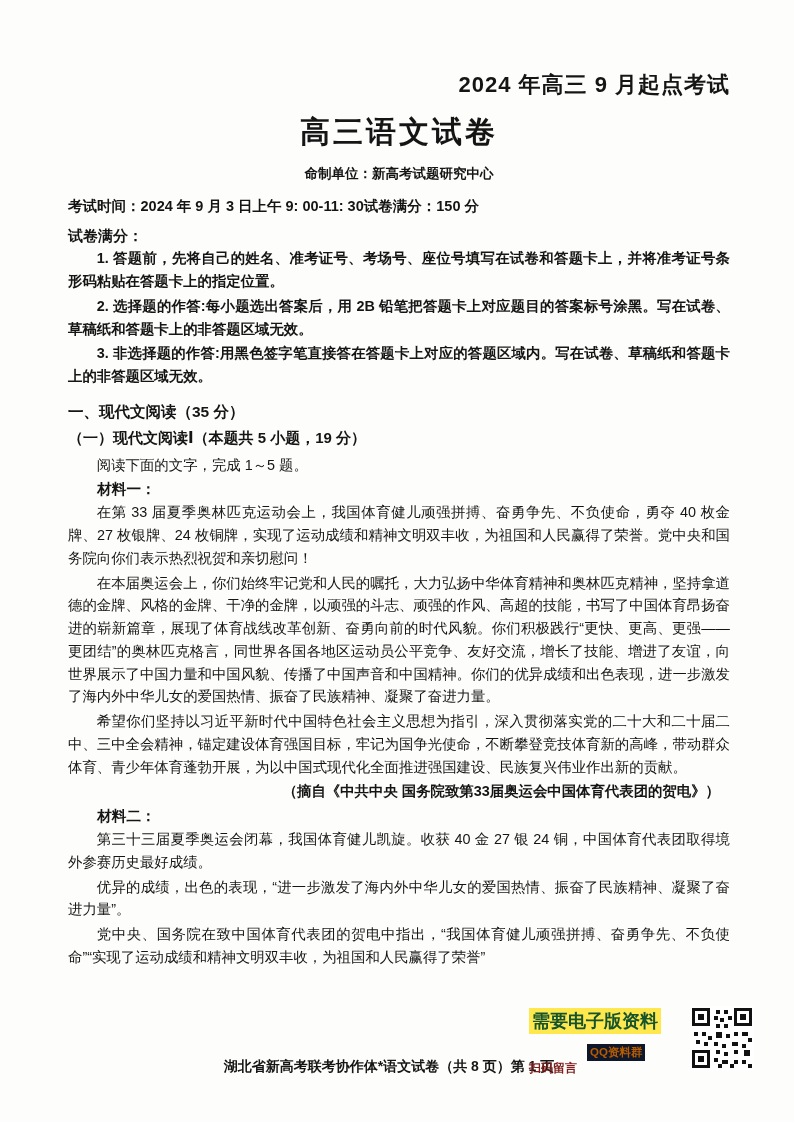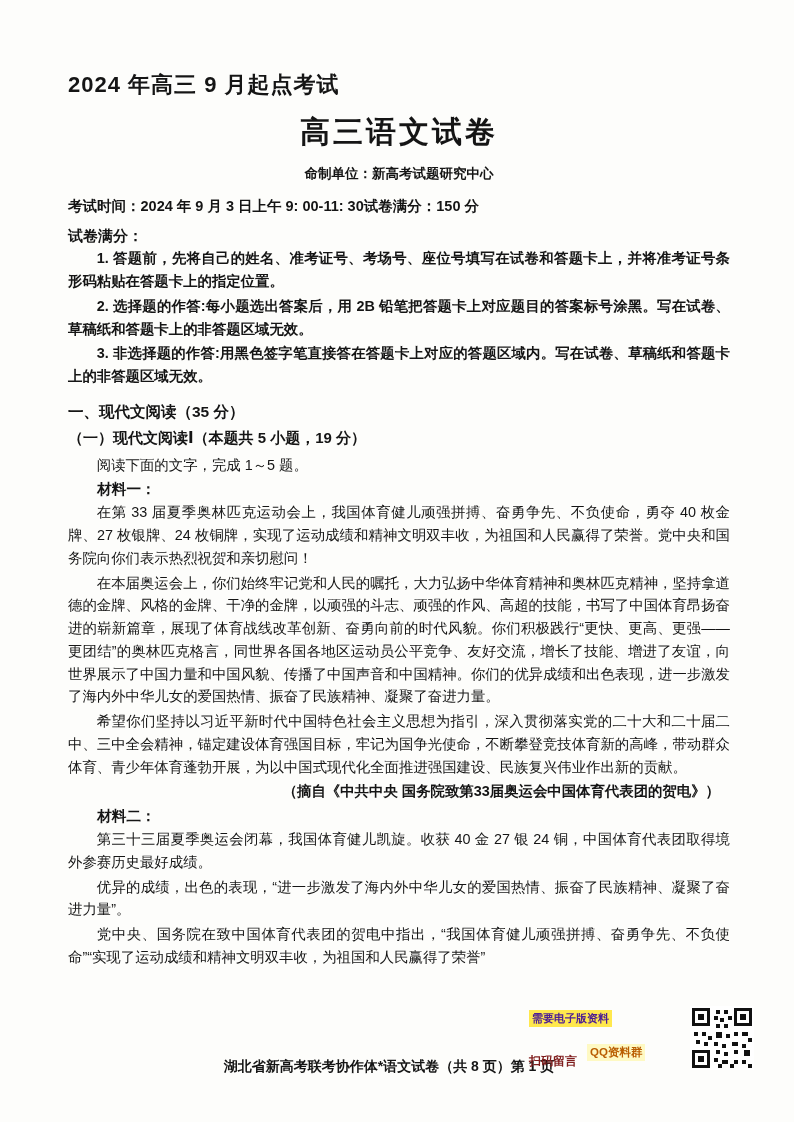--- a/index.html
+++ b/index.html
@@ -7,41 +7,41 @@
   .page {
     width: 794px; height: 1122px;
     background: #fdfdfb;
     position: relative;
     margin: 0 auto;
     font-family: "Liberation Sans", "DejaVu Sans", sans-serif;
     color: #151515;
     overflow: hidden;
   }
   .content { position: absolute; left: 68px; right: 64px; top: 70px; }
-  .t1 { text-align: left; font-size: 22px; font-weight: 700; margin: 0 0 12px; letter-spacing: 1px; }
+  .t1 { text-align: right; font-size: 22px; font-weight: 700; margin: 0 0 12px; letter-spacing: 1px; }
   .t2 { text-align: center; font-size: 30px; font-weight: 700; margin: 0 0 12px; letter-spacing: 3px; }
   .issuer { text-align: center; font-size: 13.5px; font-weight: 700; margin: 0 0 14px; }
   .meta { display: flex; justify-content: flex-start; font-size: 14.5px; font-weight: 700; margin-bottom: 8px; }
   .notice-title { font-size: 15px; font-weight: 700; line-height: 1.55; }
   .para {
     font-size: 14.4px; font-weight: 400; line-height: 1.58;
     text-align: justify; text-indent: 2em; margin: 0 0 2px 0;
   }
   .notice-item { font-weight: 700; }
   .section-title { font-size: 15.5px; font-weight: 700; margin: 12px 0 4px; line-height: 1.5; }
   .subsection-title { font-size: 15px; font-weight: 700; margin: 0 0 4px; line-height: 1.5; }
   .label-line { font-size: 14.6px; font-weight: 700; text-indent: 2em; margin: 0; line-height: 1.58; }
   .attribution { font-size: 14.4px; font-weight: 600; text-align: right; margin: 2px 10px 2px 0; line-height: 1.58; }
   .footer {
     position: absolute; left: 0; right: 16px; bottom: 46px;
     text-align: center; font-size: 14px; font-weight: 700;
   }
   .promo { position: absolute; right: 40px; bottom: 38px; width: 225px; height: 78px; }
   .promo-texts { position: absolute; left: 0; top: 2px; width: 150px; }
-  .hl { display: inline-block; padding: 1px 3px; font-size: 11px; font-weight: 700; color: #4c1d95; }
+  .hl { display: inline-block; padding: 1px 3px; font-size: 18px; font-weight: 700; color: #14532d; }
   .promo-line2 { color: #7f1d1d; font-size: 12px; font-weight: 600; margin-top: 26px; display: inline-block; }
   .promo-line3 { position: absolute; left: 58px; top: 38px; font-size: 11.5px; color: #b95c00; }
   .qr { position: absolute; right: 0; top: 0; width: 64px; height: 64px; }
 </style>
 </head>
 <body>
 
 <div class="page">
   <div class="content">
 
@@ -77,21 +77,21 @@
 
   </div>
 
   <div class="footer">湖北省新高考联考协作体*语文试卷（共 8 页）第 1 页</div>
 
   <div class="promo">
     <div class="promo-texts">
       <span class="hl" style="background: rgb(255, 232, 77);">需要电子版资料</span><br>
       <span class="promo-line2">扫码留言</span>
     </div>
-    <span class="hl promo-line3" style="background: #fef9c3;">QQ资料群</span>
+    <span class="hl promo-line3" style="background: #0f172a;">QQ资料群</span>
     <svg class="qr" viewBox="0 0 64 64" aria-hidden="true">
       <rect x="0" y="0" width="64" height="64" fill="#ffffff"></rect>
 
       <rect x="2" y="2" width="18" height="18" fill="#111"></rect>
         <rect x="5" y="5" width="12" height="12" fill="#fff"></rect>
         <rect x="8" y="8" width="6" height="6" fill="#111"></rect>
       <rect x="44" y="2" width="18" height="18" fill="#111"></rect>
         <rect x="47" y="5" width="12" height="12" fill="#fff"></rect>
         <rect x="50" y="8" width="6" height="6" fill="#111"></rect>
       <rect x="2" y="44" width="18" height="18" fill="#111"></rect>

